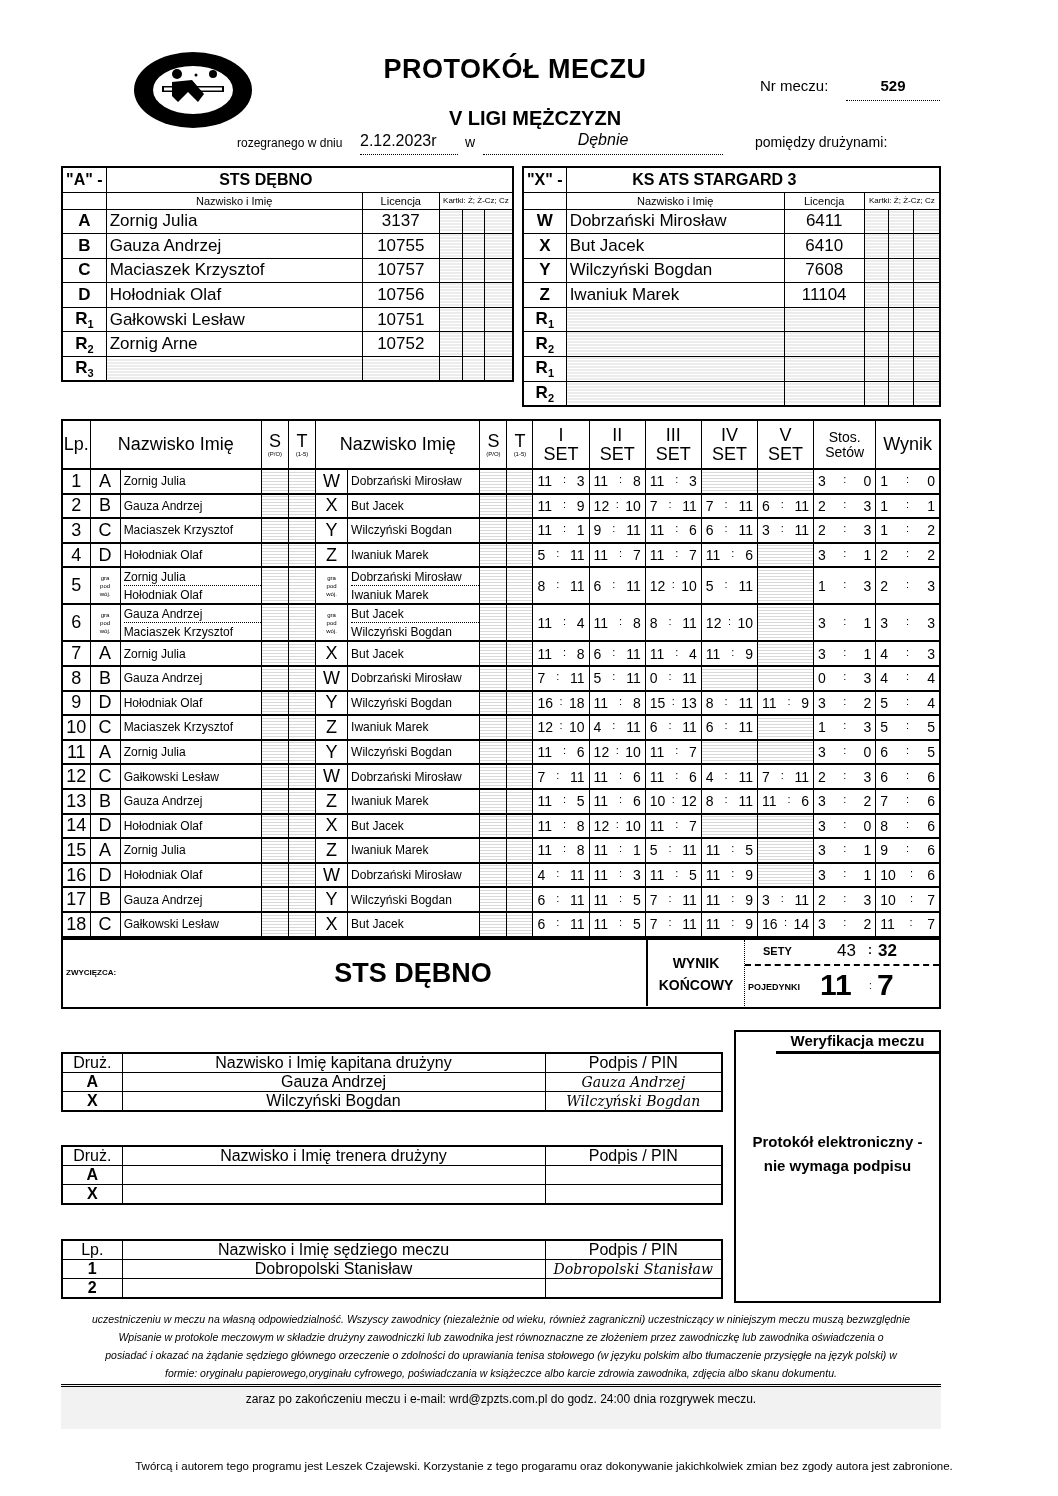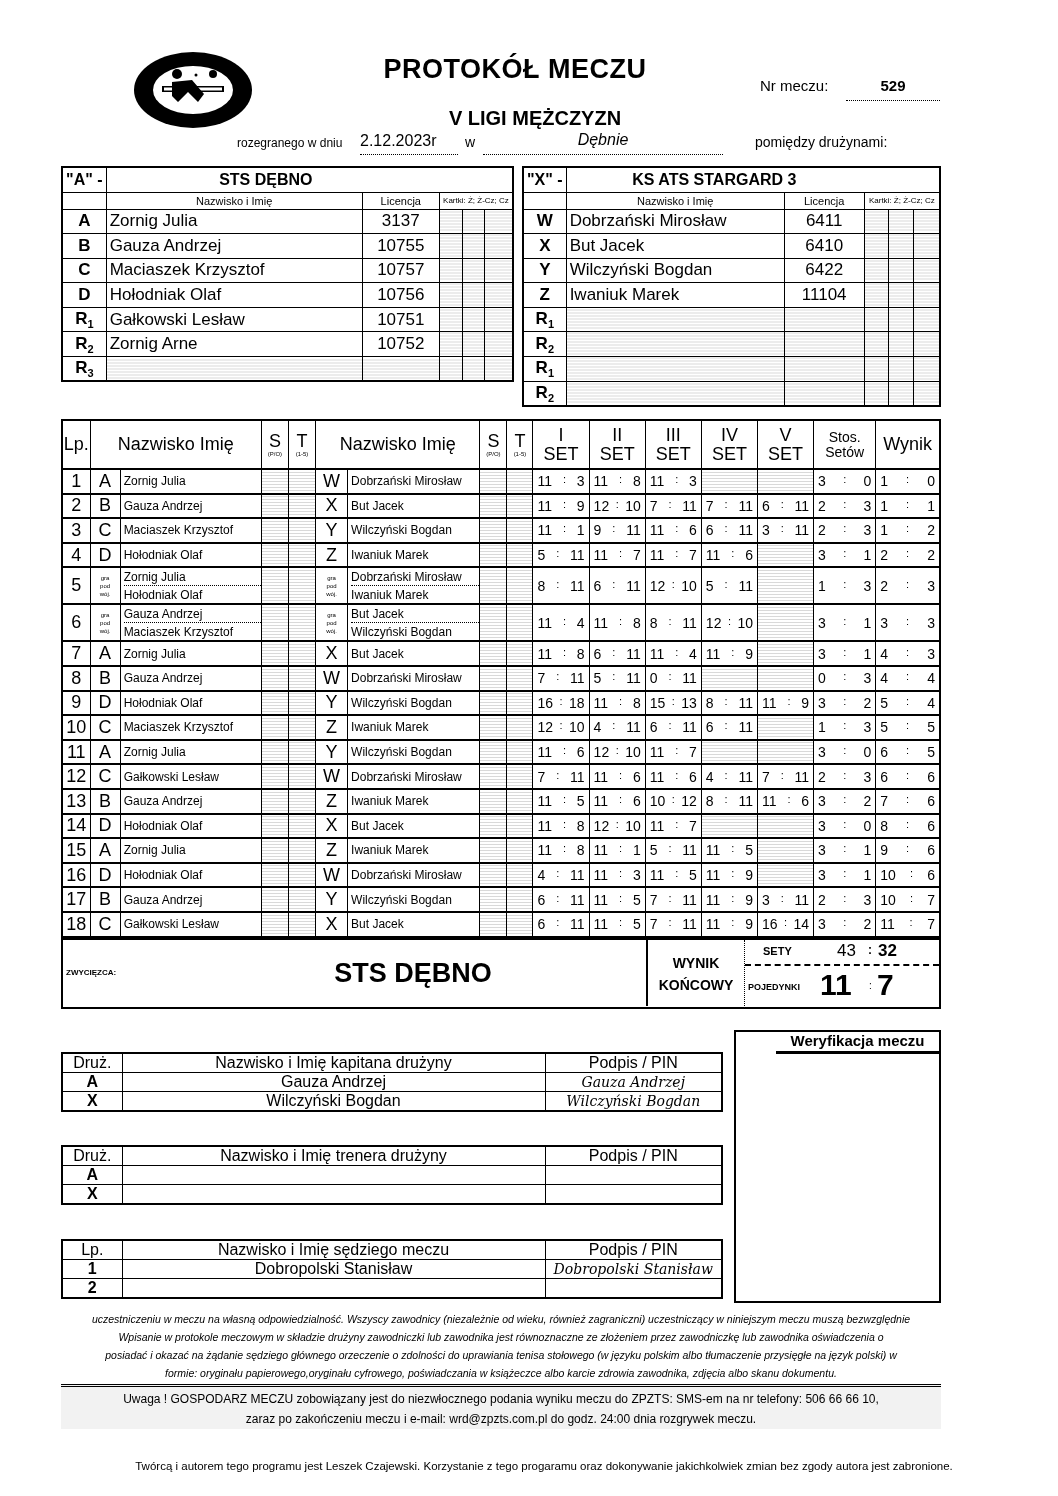--- a/index.html
+++ b/index.html
@@ -225,21 +225,21 @@
         <td class="code"><span>X</span></td>
         <td class="">But Jacek</td>
         <td class="lic">6410</td>
         <td class="card hatch"></td>
         <td class="card hatch"></td>
         <td class="card hatch"></td>
       </tr>
       <tr>
         <td class="code"><span>Y</span></td>
         <td class="">Wilczyński Bogdan</td>
-        <td class="lic">6422</td>
+        <td class="lic">7608</td>
         <td class="card hatch"></td>
         <td class="card hatch"></td>
         <td class="card hatch"></td>
       </tr>
       <tr>
         <td class="code"><span>Z</span></td>
         <td class="">Iwaniuk Marek</td>
         <td class="lic">11104</td>
         <td class="card hatch"></td>
         <td class="card hatch"></td>
@@ -1406,25 +1406,28 @@
       <tr>
         <td class="col1 bold">2</td>
         <td></td>
         <td class="col3 sign"></td>
       </tr>
     </tbody>
 </table>
 
 <div id="verify">
   <div id="verify-head">Weryfikacja meczu</div>
+  <div id="verify-body">
+    <div>Protokół elektroniczny -</div>
+    <div>nie wymaga podpisu</div>
+  </div>
 </div>
 
 <div class="abs" id="disclaimer">
   <div>uczestniczeniu w meczu na własną odpowiedzialność. Wszyscy zawodnicy (niezależnie od wieku, również zagraniczni) uczestniczący w niniejszym meczu muszą bezwzględnie</div>
   <div>Wpisanie w protokole meczowym w składzie drużyny zawodniczki lub zawodnika jest równoznaczne ze złożeniem przez zawodniczkę lub zawodnika oświadczenia o</div>
   <div>posiadać i okazać na żądanie sędziego głównego orzeczenie o zdolności do uprawiania tenisa stołowego (w języku polskim albo tłumaczenie przysięgłe na język polski) w</div>
   <div>formie: oryginału papierowego,oryginału cyfrowego, poświadczania w książeczce albo karcie zdrowia zawodnika, zdjęcia albo skanu dokumentu.</div>
 </div>
 <div class="abs" id="notice">
-  <div>Uwaga ! GOSPODARZ  MECZU zobowiązany jest  do  niezwłocznego podania wyniku meczu do ZPZTS: SMS-em na nr telefony: 506 66 66 10,</div>
   <div>zaraz po zakończeniu meczu i e-mail: wrd@zpzts.com.pl do godz. 24:00 dnia rozgrywek meczu.</div>
 </div>
 <div class="abs" id="author">Twórcą i autorem  tego programu jest Leszek Czajewski. Korzystanie z tego progaramu oraz dokonywanie jakichkolwiek zmian bez zgody autora jest zabronione.</div>
 
 </body></html>

